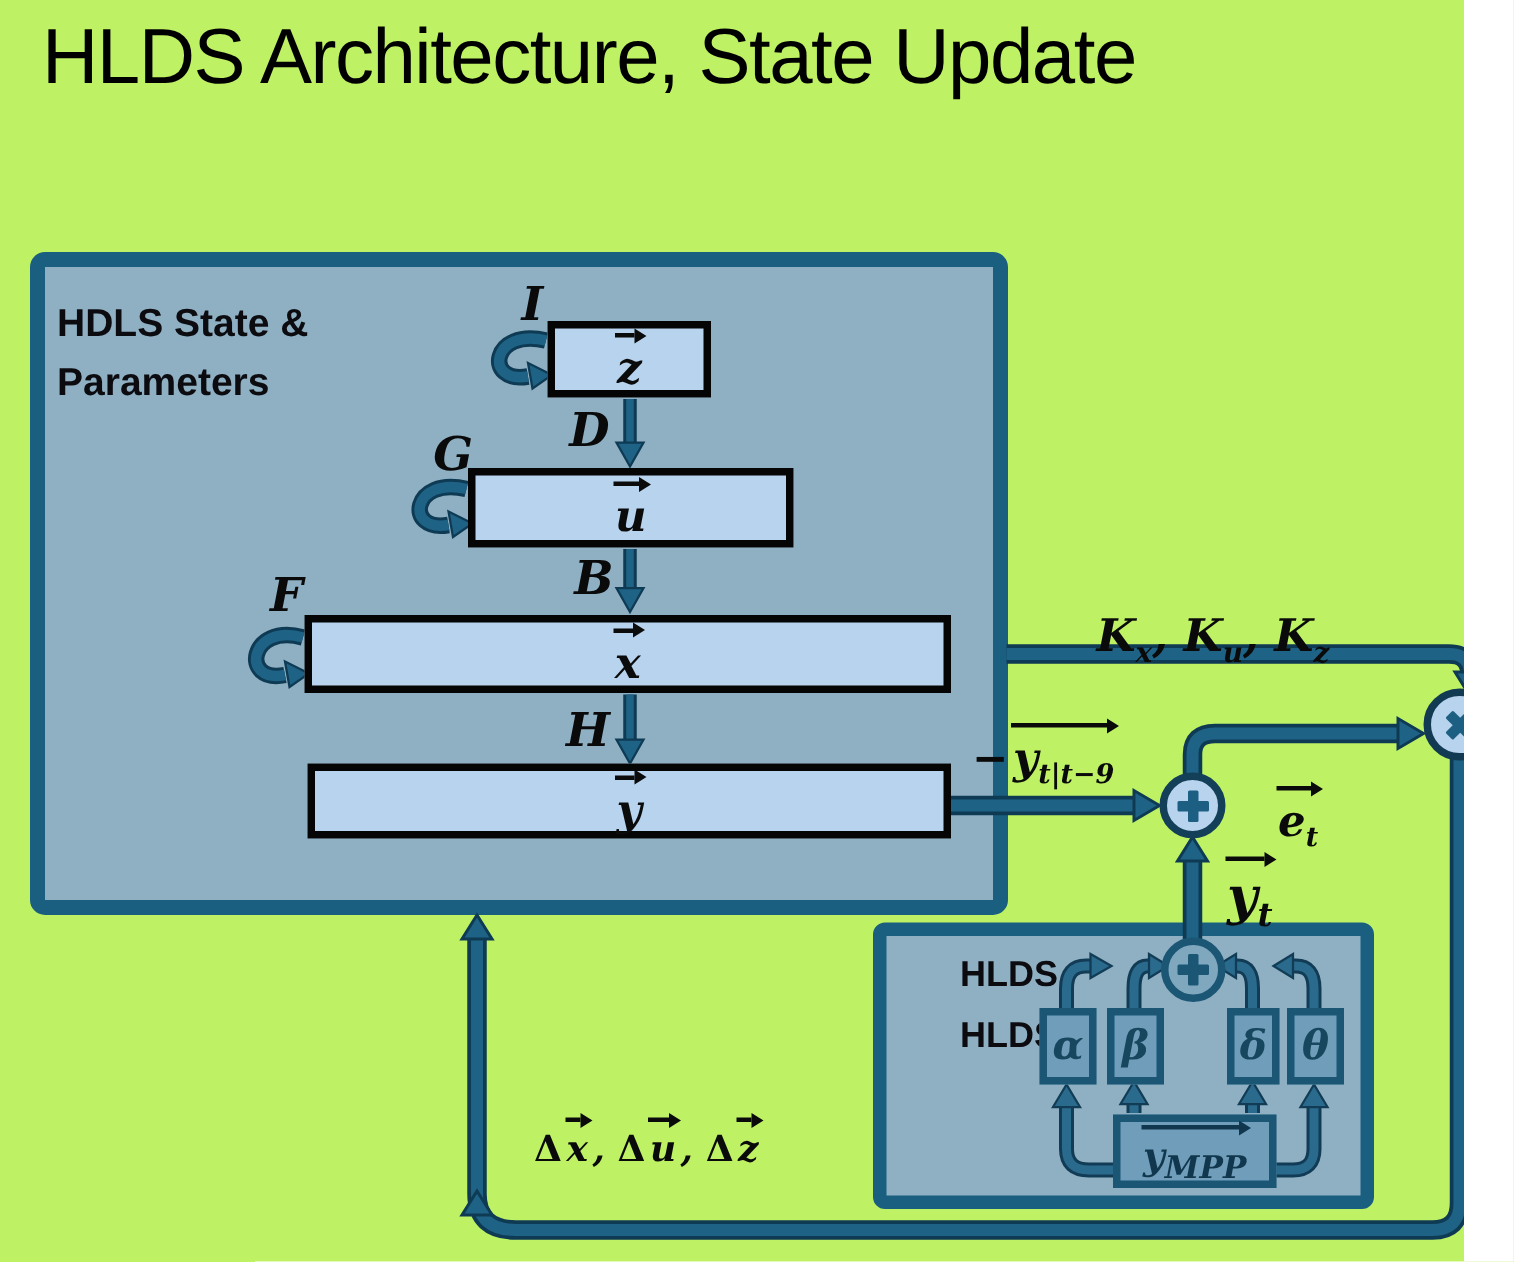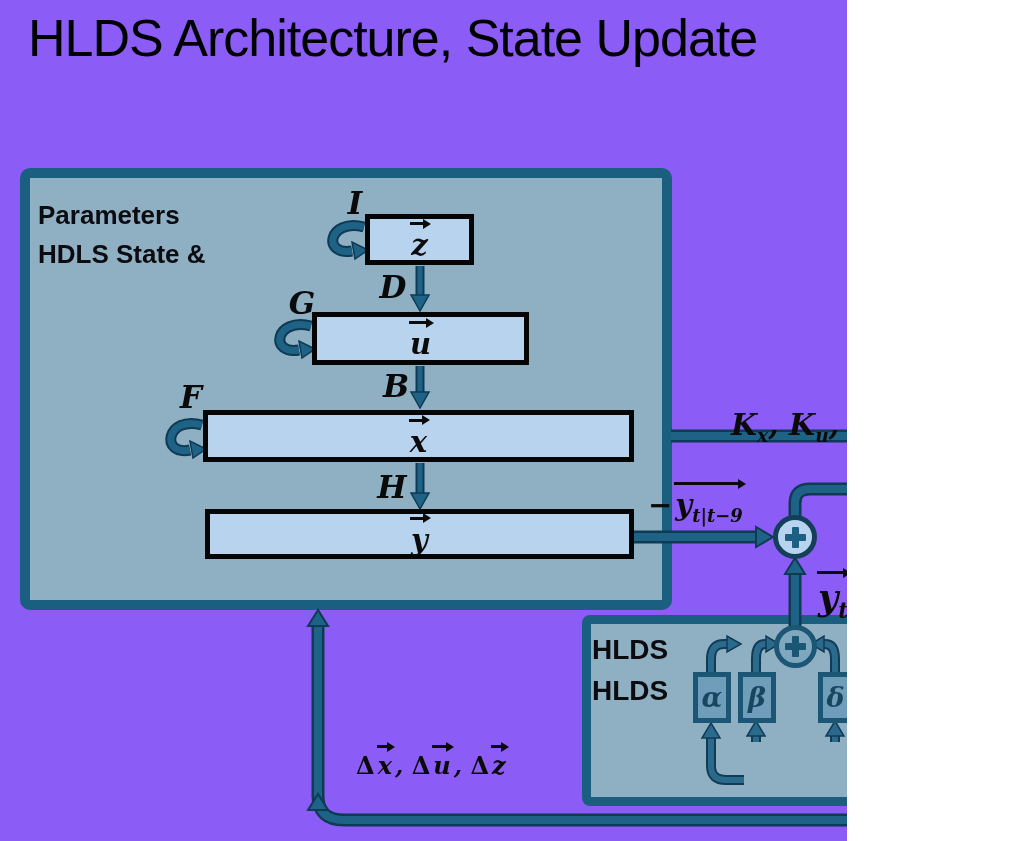--- a/index.html
+++ b/index.html
@@ -1,37 +1,37 @@
 <!DOCTYPE html>
 <html><head>
 <meta charset="utf-8">
 <style>
   html,body { margin:0; padding:0; background:#ffffff; }
   #canvas {
-    position:relative; width:847px; height:841px; background:#8b5cf6;
+    position:relative; width:976px; height:841px; background:#bef264;
     font-family:"Liberation Sans", sans-serif; overflow:hidden;
   }
   
   .slide-title {
     position:absolute; left:28px; top:4px; color:#000;
     font-size:52px; line-height:68px; letter-spacing:-1px; font-weight:400;
     white-space:nowrap;
   }
   
   .panel {
     position:absolute; box-sizing:border-box; background:#8fb0c3;
     border:10px solid #1a5f80; border-radius:10px;
   }
   #state-panel { left:20px; top:168px; width:652px; height:442px; }
   #input-panel { left:582px; top:615px; width:334px; height:191px; border-width:9px; border-radius:8px; }
   .panel-heading {
     position:absolute; font-weight:bold; color:#0b0b10; white-space:nowrap;
   }
   #state-heading { left:38px; top:196px; font-size:26px; line-height:39px; }
-  #input-heading { left:592px; top:629px; font-size:28px; line-height:41px; }
+  #input-heading { left:592px; top:629px; font-size:24px; line-height:41px;padding-left:48px; }
   
   .state-node {
     position:absolute; box-sizing:border-box; background:#b7d3ee;
     border:5px solid #050505; display:flex; align-items:center; justify-content:center;
     font-family:"DejaVu Serif", serif; font-style:italic; font-weight:bold;
     font-size:29px; color:#0b0b0b;
   }
   #node-z { left:365px; top:214px; width:109px; height:51px; }
   #node-u { left:312px; top:312px; width:217px; height:53px; }
   #node-x { left:203px; top:410px; width:431px; height:52px; }
@@ -227,22 +227,22 @@
       <polygon class="input-ahead" points="711,723 702,738 720,738"></polygon>
     </g>
     <g>
       <path class="input-edge-outline" d="M849 780 H862 Q876 780 876 766 V737"></path>
       <path class="input-edge" d="M849 780 H862 Q876 780 876 766 V737"></path>
       <polygon class="input-ahead" points="876,723 867,738 885,738"></polygon>
     </g>
   </svg>
 
   <div id="state-heading" class="panel-heading">
+    <div>HDLS State &amp;</div>
     <div>Parameters</div>
-    <div>HDLS State &amp;</div>
   </div>
 
   <div id="node-z" class="state-node">
     <span class="vec"><span>z</span></span>
   </div>
   <div id="node-u" class="state-node">
     <span class="vec"><span>u</span></span>
   </div>
   <div id="node-x" class="state-node">
     <span class="vec"><span>x</span></span>
@@ -290,16 +290,19 @@
 
   <div id="input-heading" class="panel-heading">
     <div>HLDS</div>
     <div>HLDS</div>
   </div>
 
   <div id="box-alpha" class="param-box">α</div>
   <div id="box-beta" class="param-box">β</div>
   <div id="box-delta" class="param-box">δ</div>
   <div id="box-theta" class="param-box">θ</div>
+  <div id="box-mpp" class="param-box">
+    <span class="vec"><span>y</span><sub>MPP</sub></span>
+  </div>
 
   <div id="red-dot"></div>
 
 </div>
 
 </body></html>

